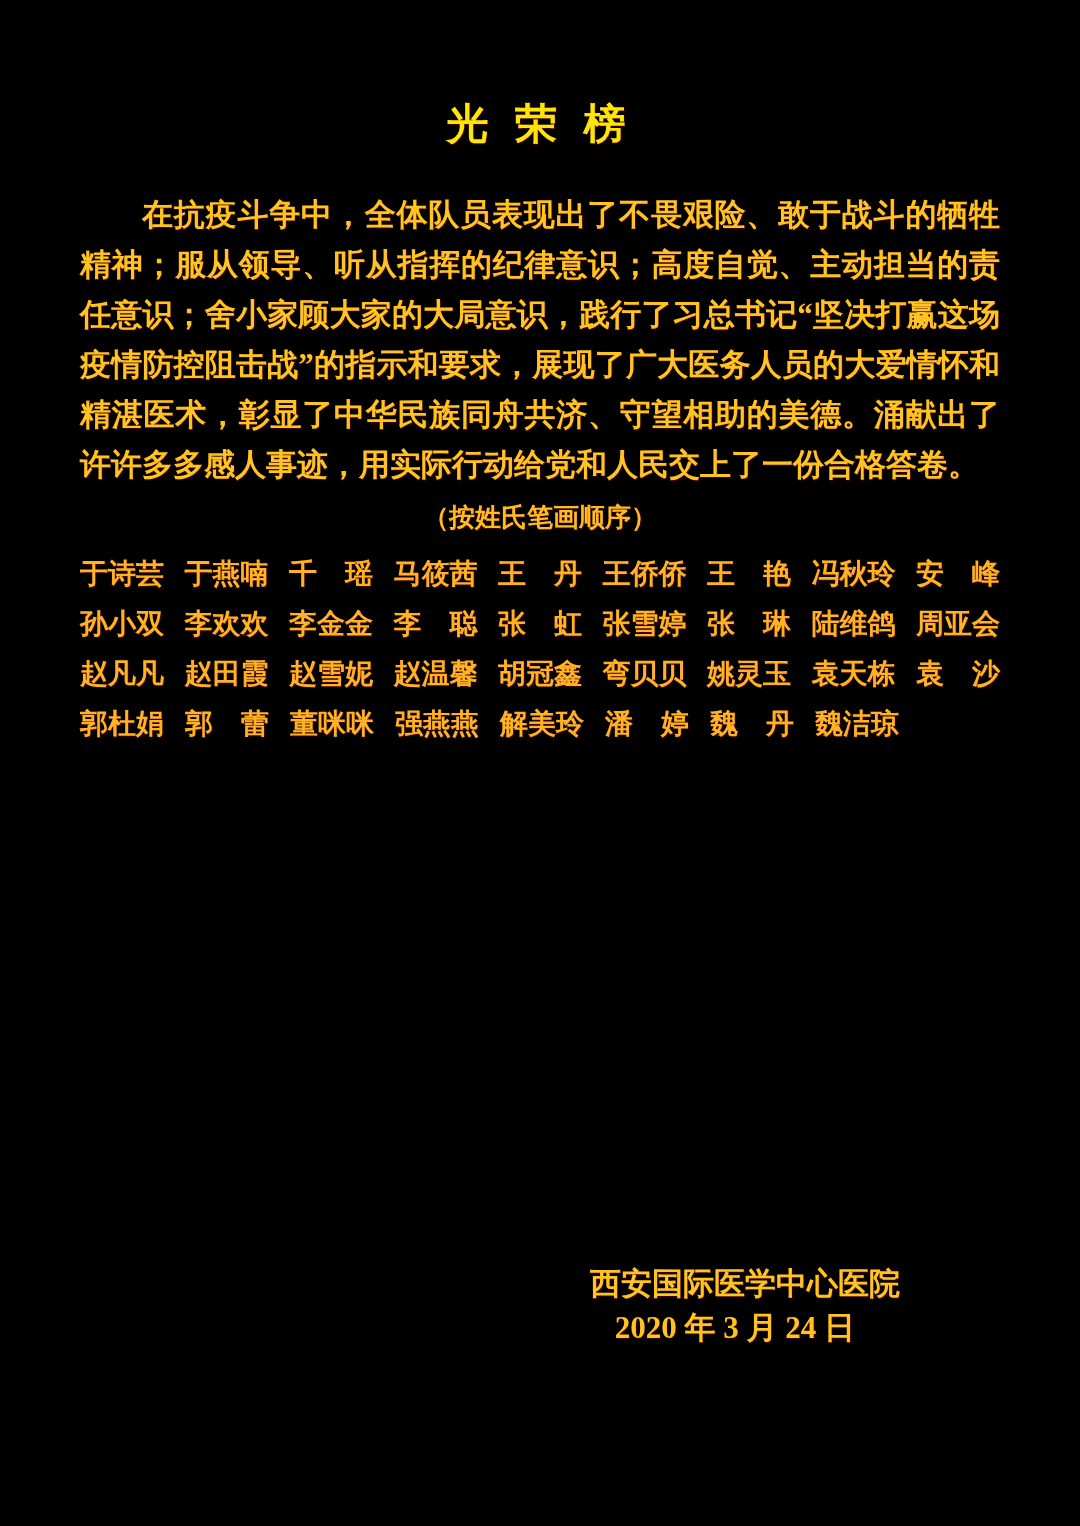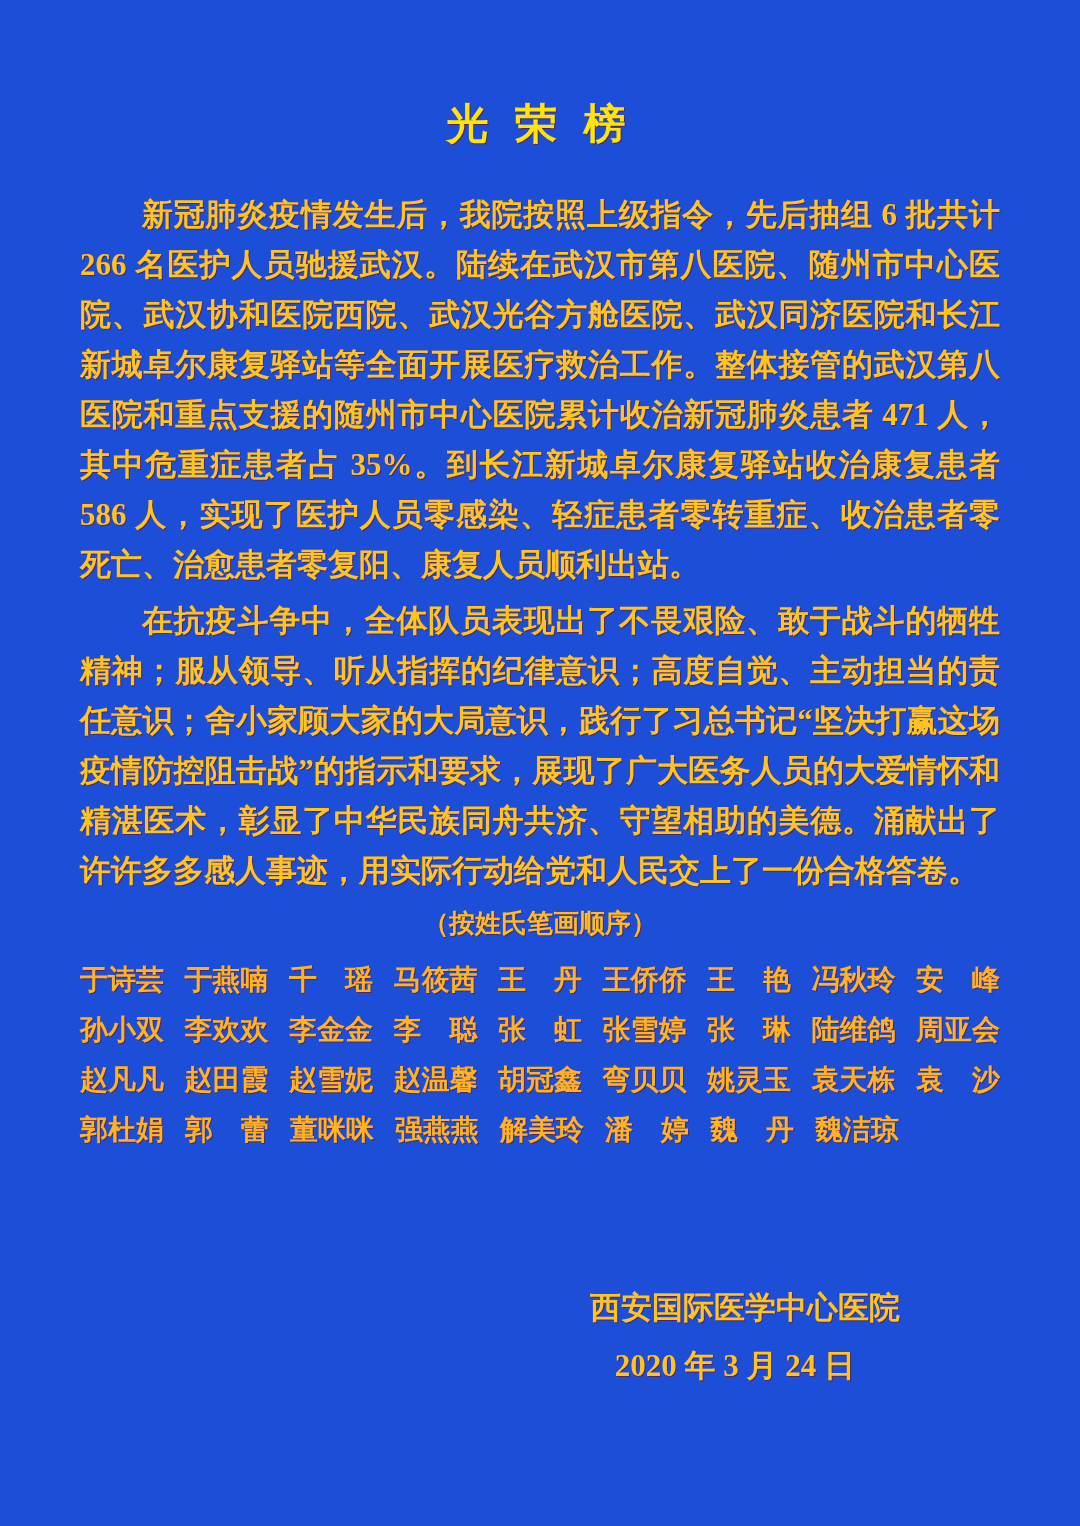--- a/index.html
+++ b/index.html
@@ -1,20 +1,20 @@
 <!DOCTYPE html>
 <html lang="zh"><head>
 <meta charset="utf-8">
 <style>
   html,body{margin:0;padding:0;background:#8a0005;}
   .poster{
     position:relative;
     width:1080px;height:1526px;
     margin:0 auto;
-    background:#1d4ed8;
+    background:#000000;
     box-sizing:border-box;
     padding:96px 80px 0 80px;
     font-family:"Liberation Serif","DejaVu Serif",serif;
     overflow:hidden;
   }
   .poster-title{
     margin:0;
     text-align:center;
     font-size:42px;
     font-weight:bold;
@@ -65,32 +65,31 @@
     left:80px;right:80px;
     top:1262px;
     display:flex;
     flex-direction:column;
     align-items:flex-end;
     font-size:31px;
     font-weight:bold;
     color:#ffc322;
     text-shadow:1px 1px 0 rgba(120,0,0,.5);
   }
-  .signature{margin-right:100px;line-height:44px;margin-top:24px;}
-  .date{margin-right:145px;margin-top:14px;line-height:44px;}
+  .signature{margin-right:100px;line-height:44px;}
+  .date{margin-right:145px;line-height:44px;}
 </style>
 </head>
 <body>
 
 <div class="poster">
 
   <h1 class="poster-title">光 荣 榜</h1>
 
   <section class="body-paragraphs">
-    <p class="para">新冠肺炎疫情发生后，我院按照上级指令，先后抽组 6 批共计 266 名医护人员驰援武汉。陆续在武汉市第八医院、随州市中心医院、武汉协和医院西院、武汉光谷方舱医院、武汉同济医院和长江新城卓尔康复驿站等全面开展医疗救治工作。整体接管的武汉第八医院和重点支援的随州市中心医院累计收治新冠肺炎患者 471 人，其中危重症患者占 35%。到长江新城卓尔康复驿站收治康复患者 586 人，实现了医护人员零感染、轻症患者零转重症、收治患者零死亡、治愈患者零复阳、康复人员顺利出站。</p>
     <p class="para">在抗疫斗争中，全体队员表现出了不畏艰险、敢于战斗的牺牲精神；服从领导、听从指挥的纪律意识；高度自觉、主动担当的责任意识；舍小家顾大家的大局意识，践行了习总书记“坚决打赢这场疫情防控阻击战”的指示和要求，展现了广大医务人员的大爱情怀和精湛医术，彰显了中华民族同舟共济、守望相助的美德。涌献出了许许多多感人事迹，用实际行动给党和人民交上了一份合格答卷。</p>
   </section>
 
   <div class="sort-note">（按姓氏笔画顺序）</div>
 
   <div class="name-roster">
       <div class="names-row">
         <span class="name">于诗芸</span>
         <span class="name">于燕喃</span>
         <span class="name">千　瑶</span>

